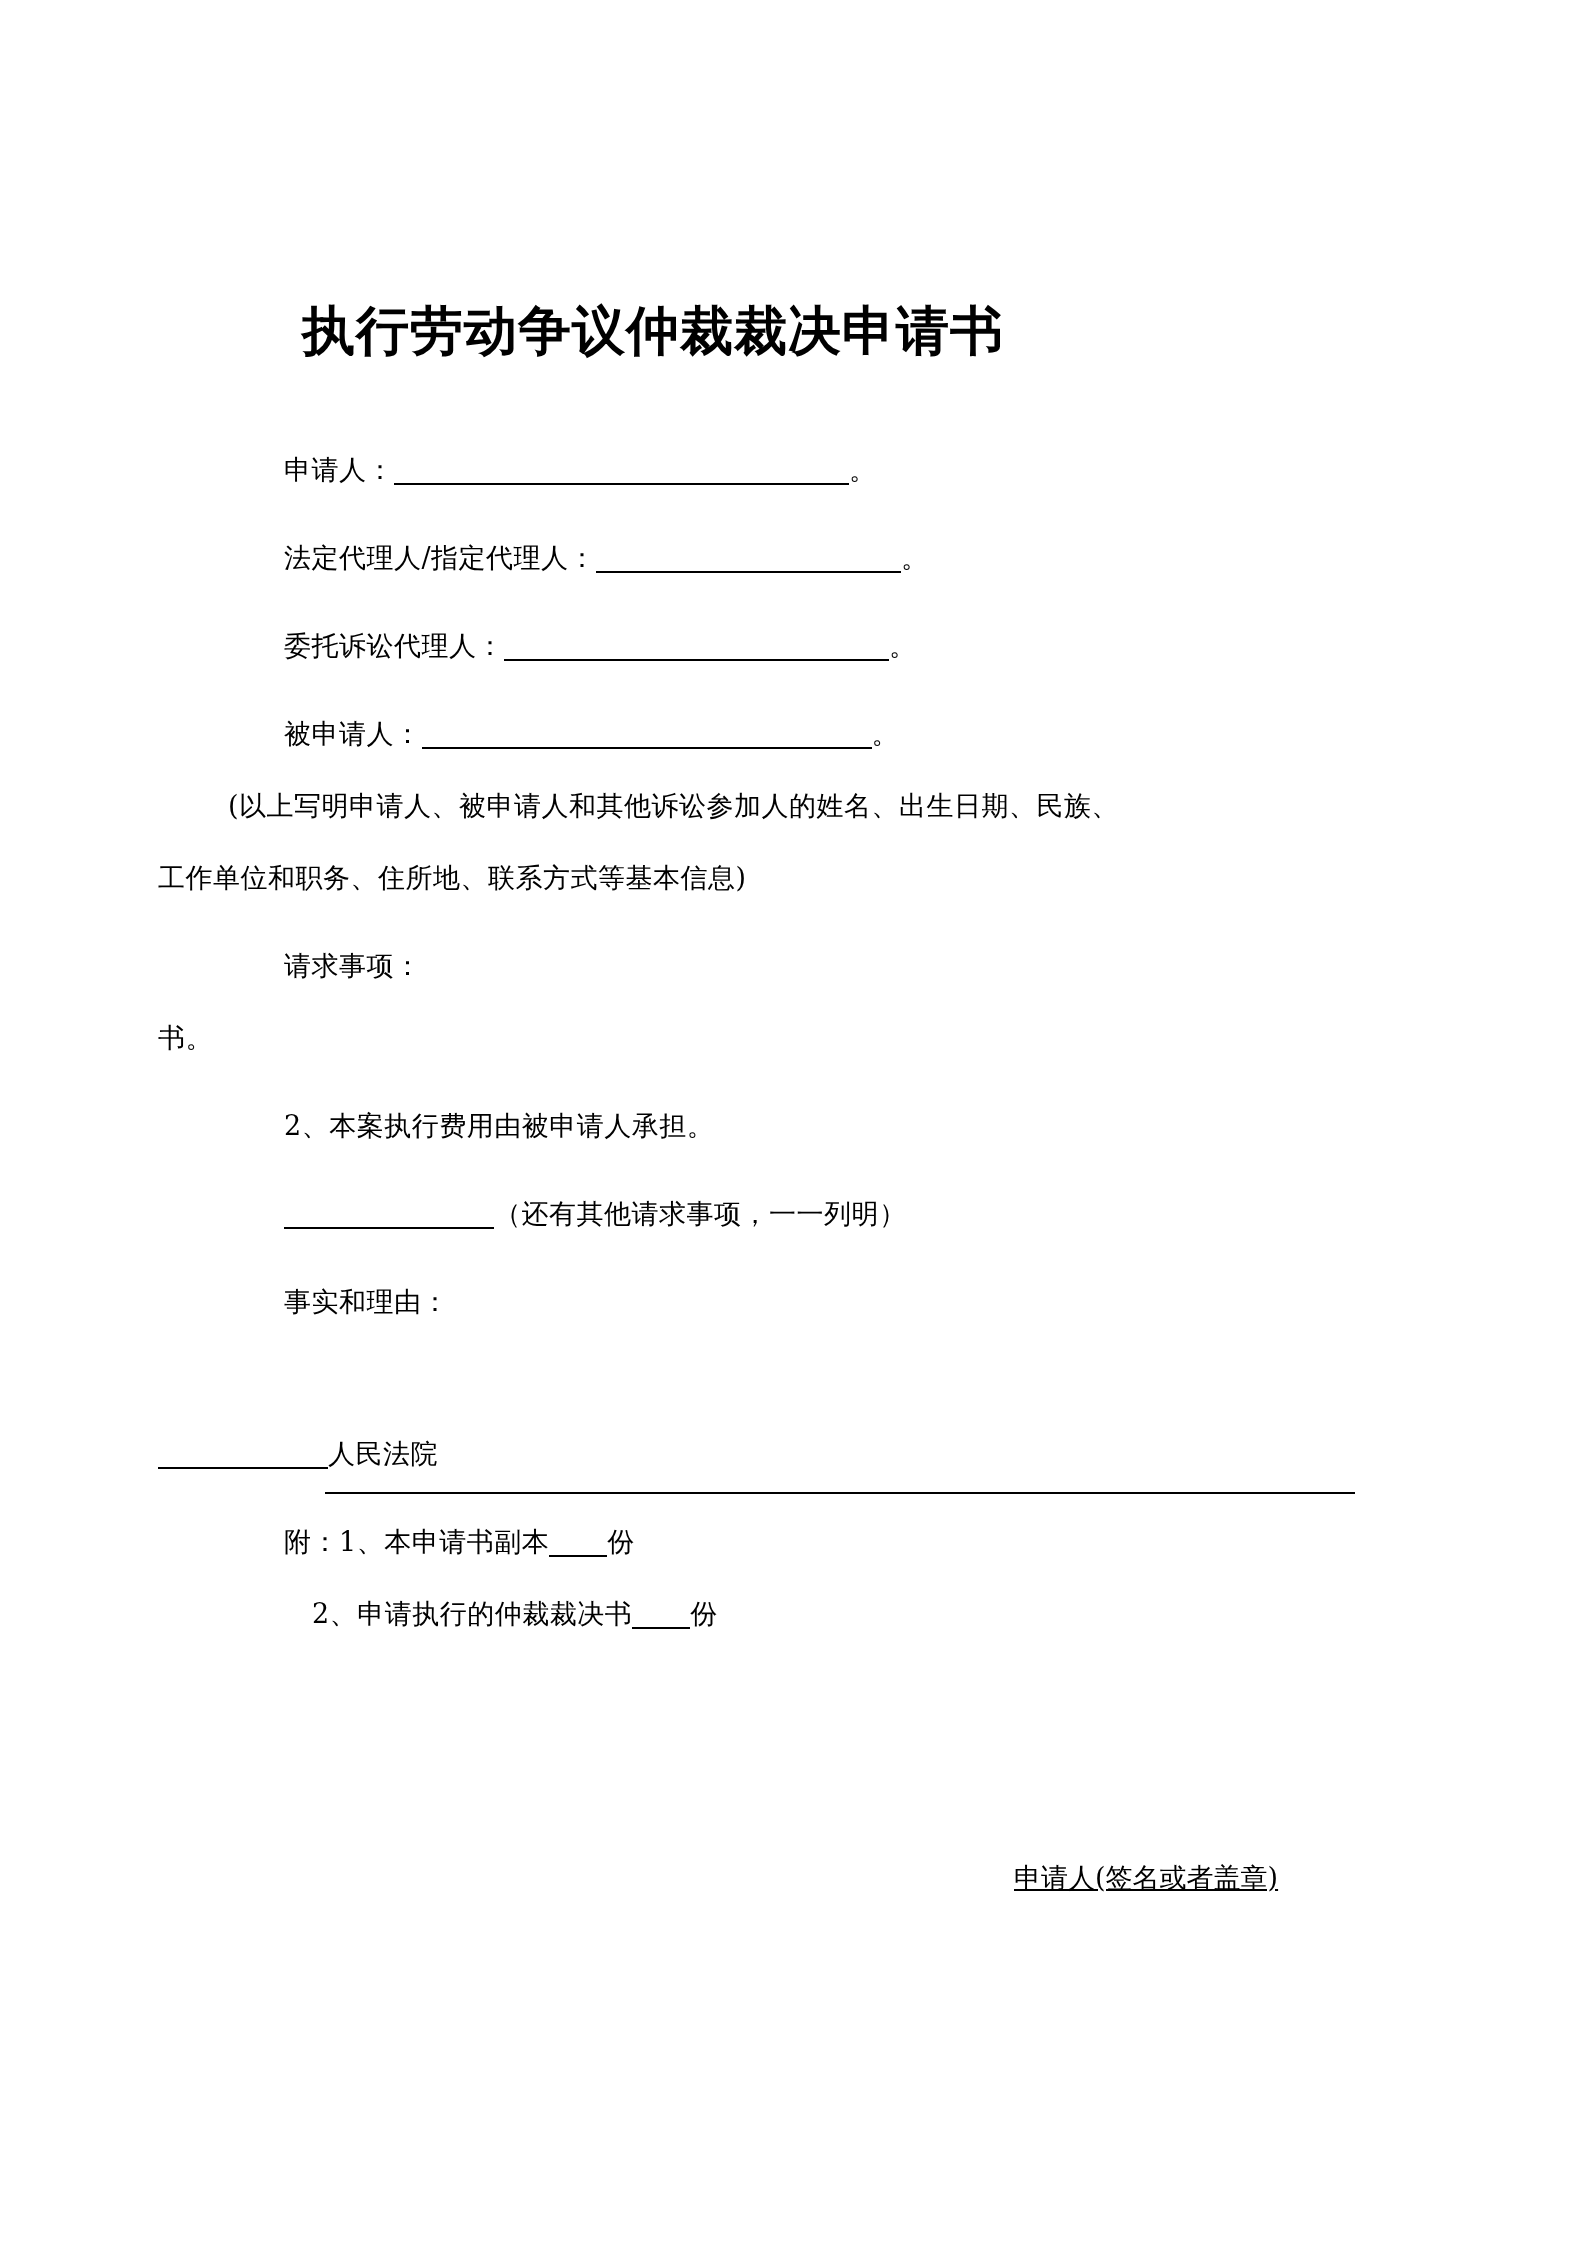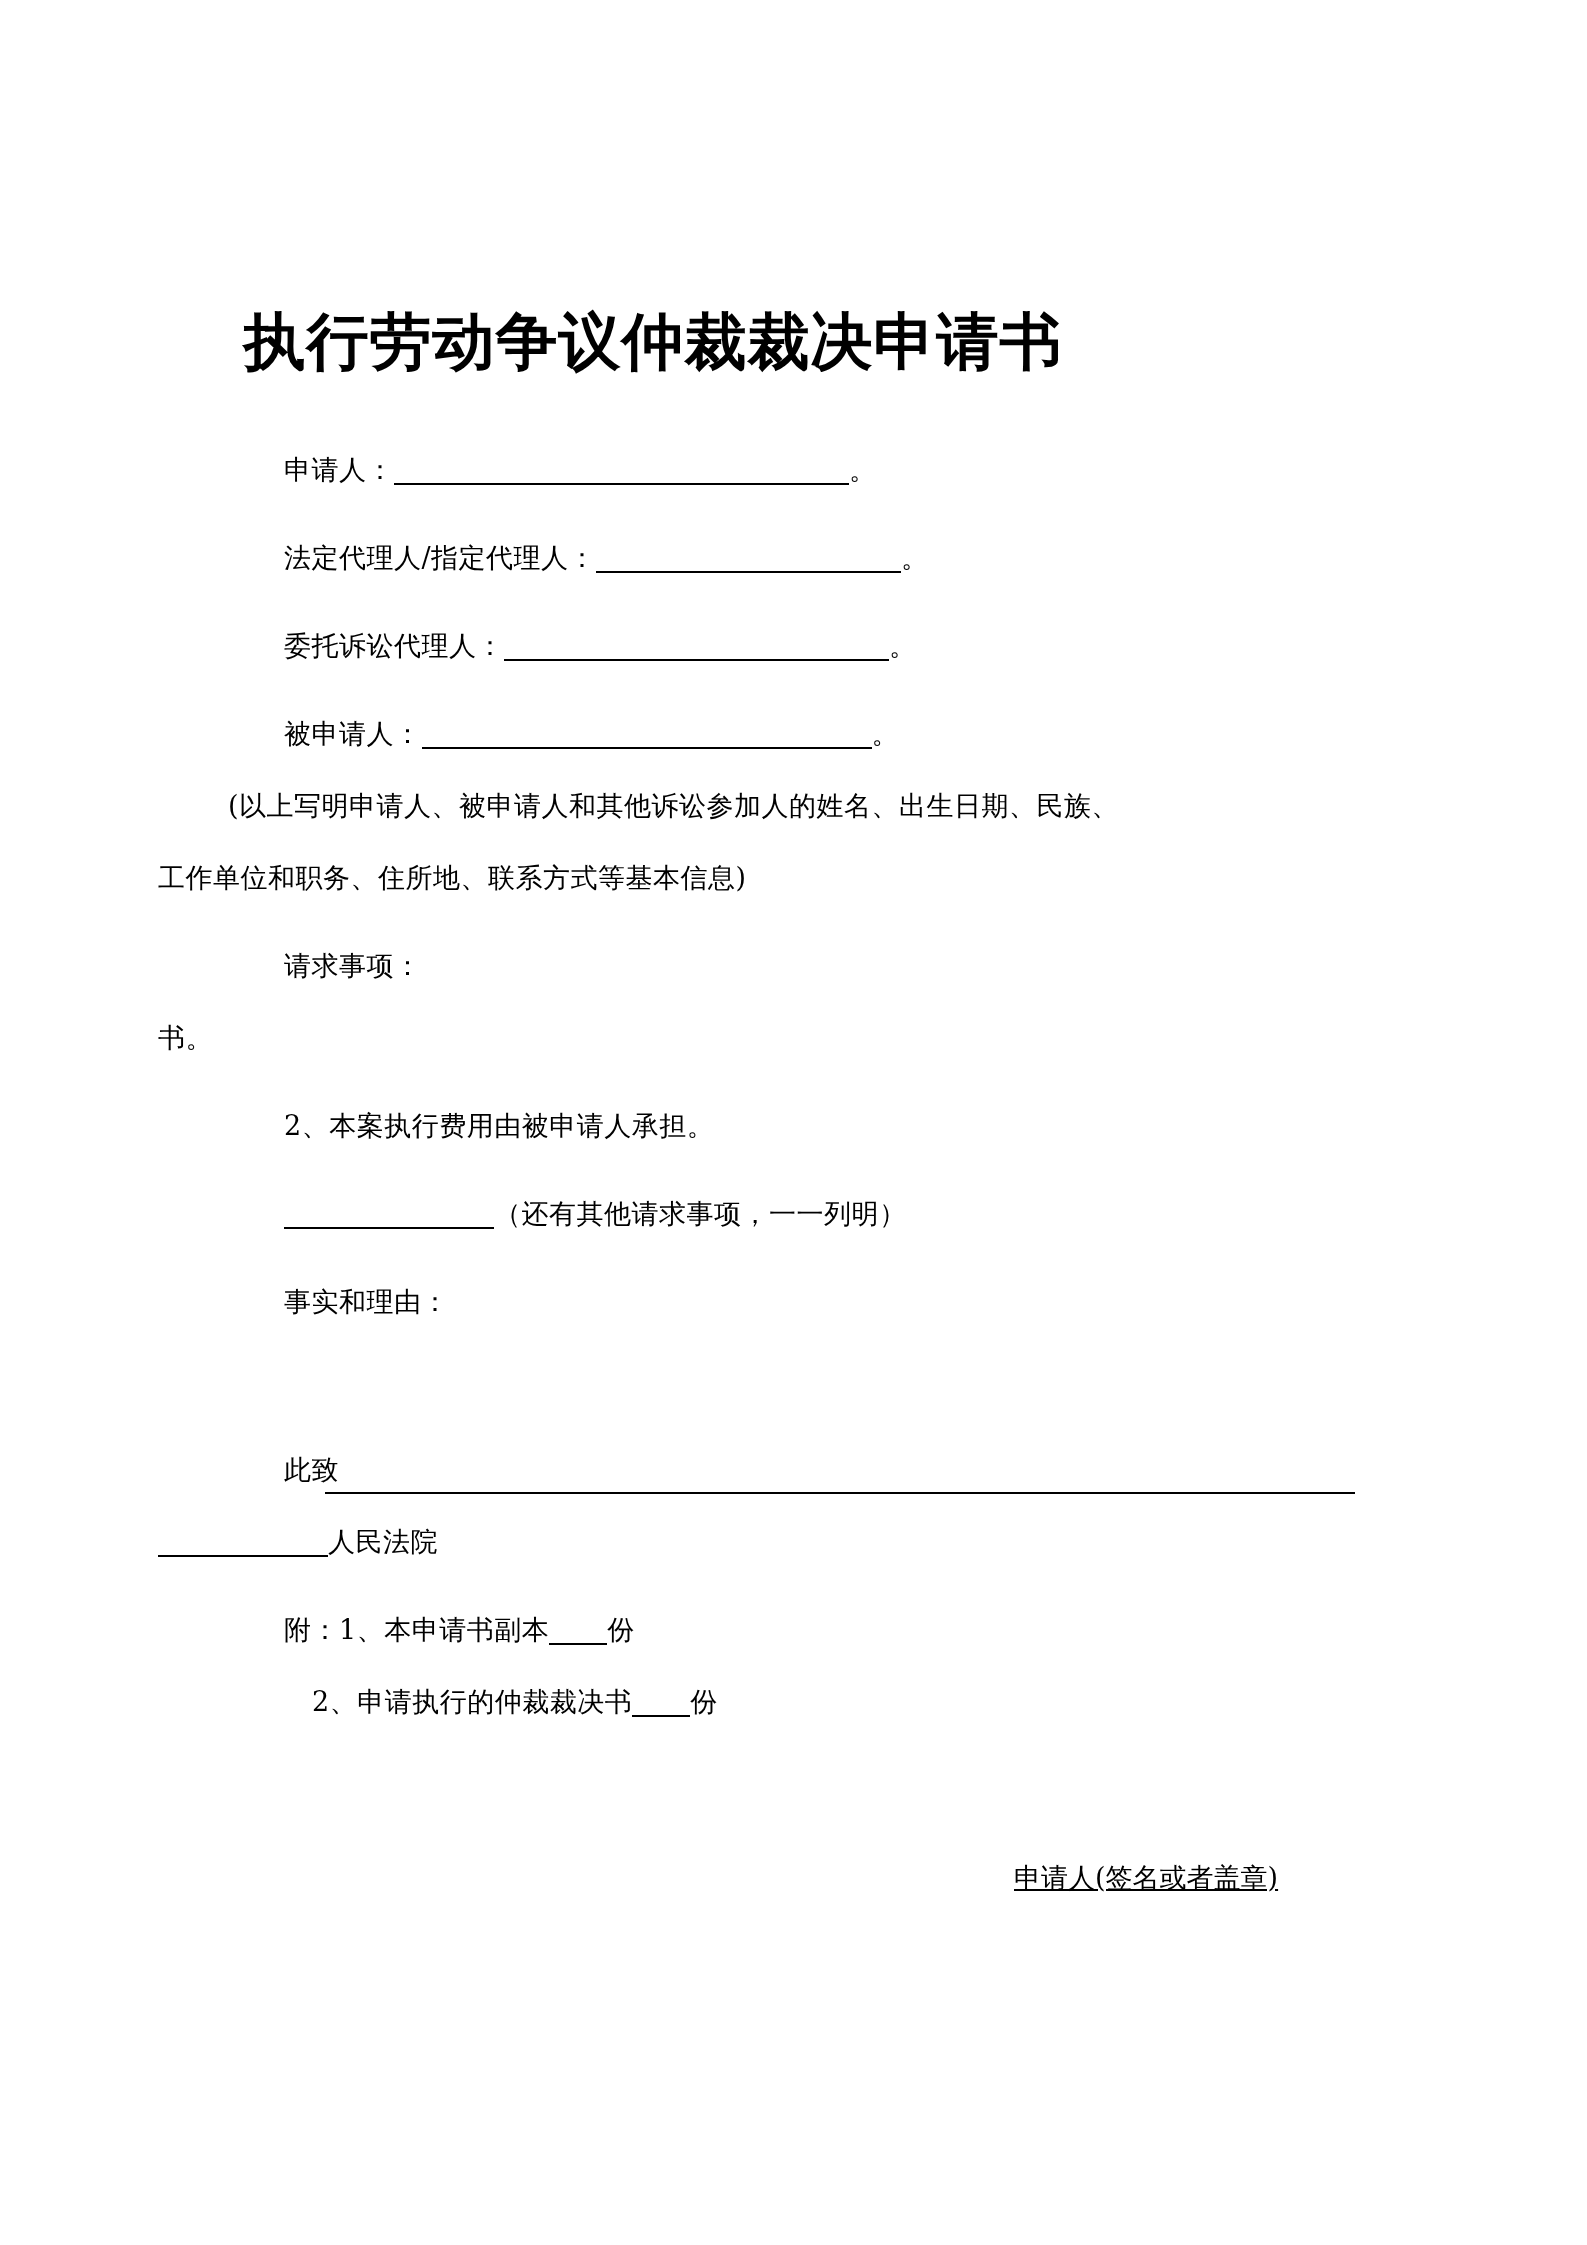--- a/index.html
+++ b/index.html
@@ -26,21 +26,21 @@
     background: #ffffff;
   }
 
   
   .doc-title {
     position: absolute;
     left: 0;
     top: 262px;
     width: 1306px;
     text-align: center;
-    font-size: 62px;
+    font-size: 53px;
     font-weight: bold;
     letter-spacing: 1px;
     line-height: 1.25;
     font-family: Liberation Serif, serif;
   }
 
   
   .body-block {
     position: absolute;
     left: 228px;
@@ -171,23 +171,20 @@
     <div class="line indent">
       <span class="fill fill-xxl"></span><span class="txt">（还有其他请求事项，一一列明）</span>
     </div>
 
     <div class="line indent">
       <span class="txt">事实和理由：</span>
     </div>
 
     <div class="line tall"></div>
 
-    <div class="line indent">
-      <span class="txt">此致</span>
-    </div>
 
     <div class="line" style="margin-left:-70px;">
       <span class="fill fill-xl"></span><span class="txt">人民法院</span>
     </div>
 
     <div class="line indent">
       <span class="txt">附：1、本申请书副本</span><span class="fill fill-xs"></span><span class="txt">份</span>
     </div>
 
     <div class="line indent2">

